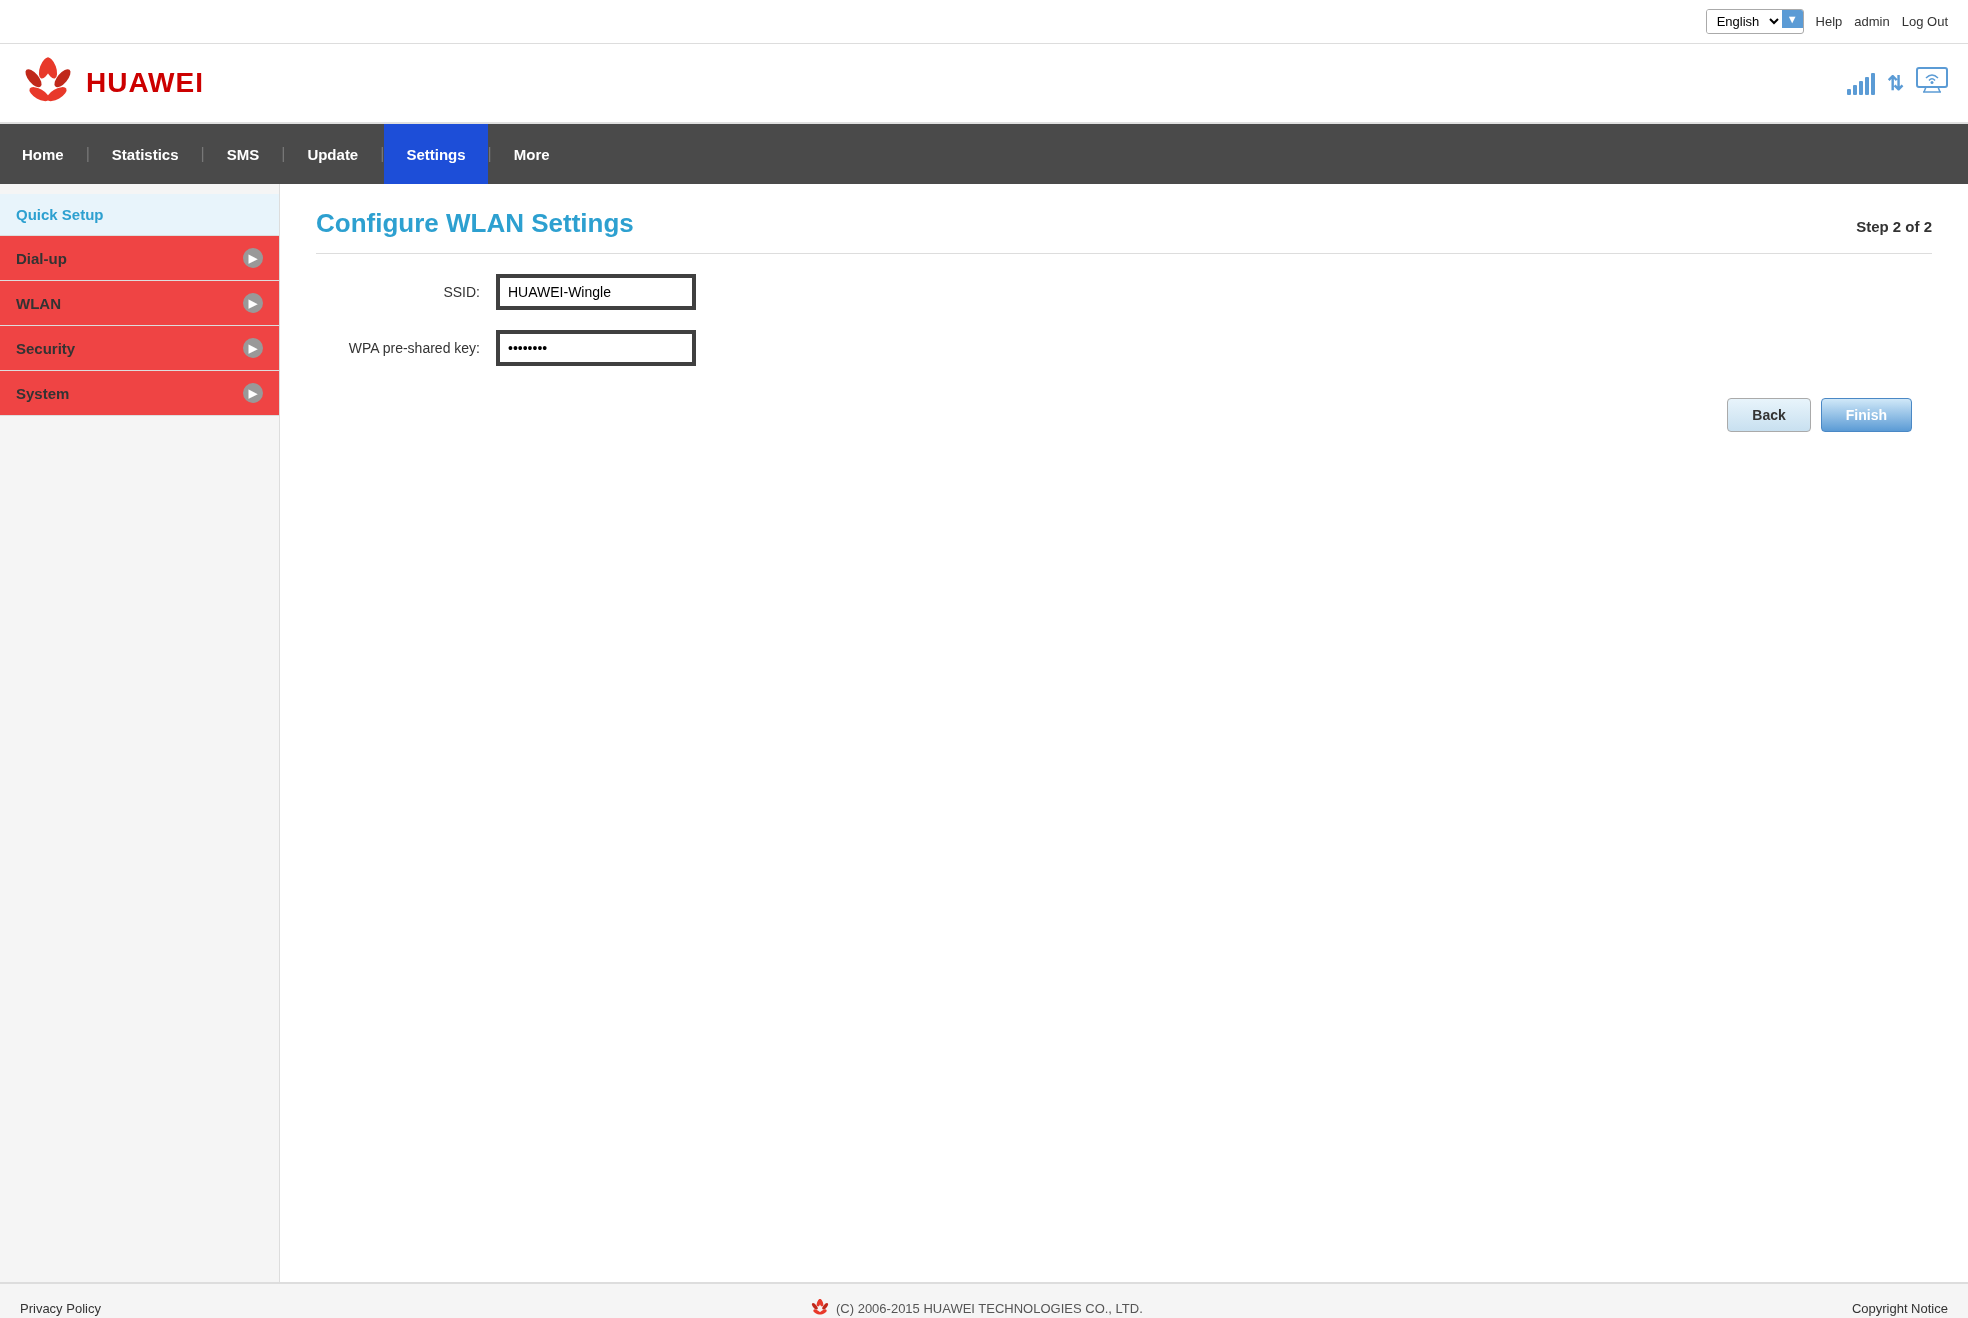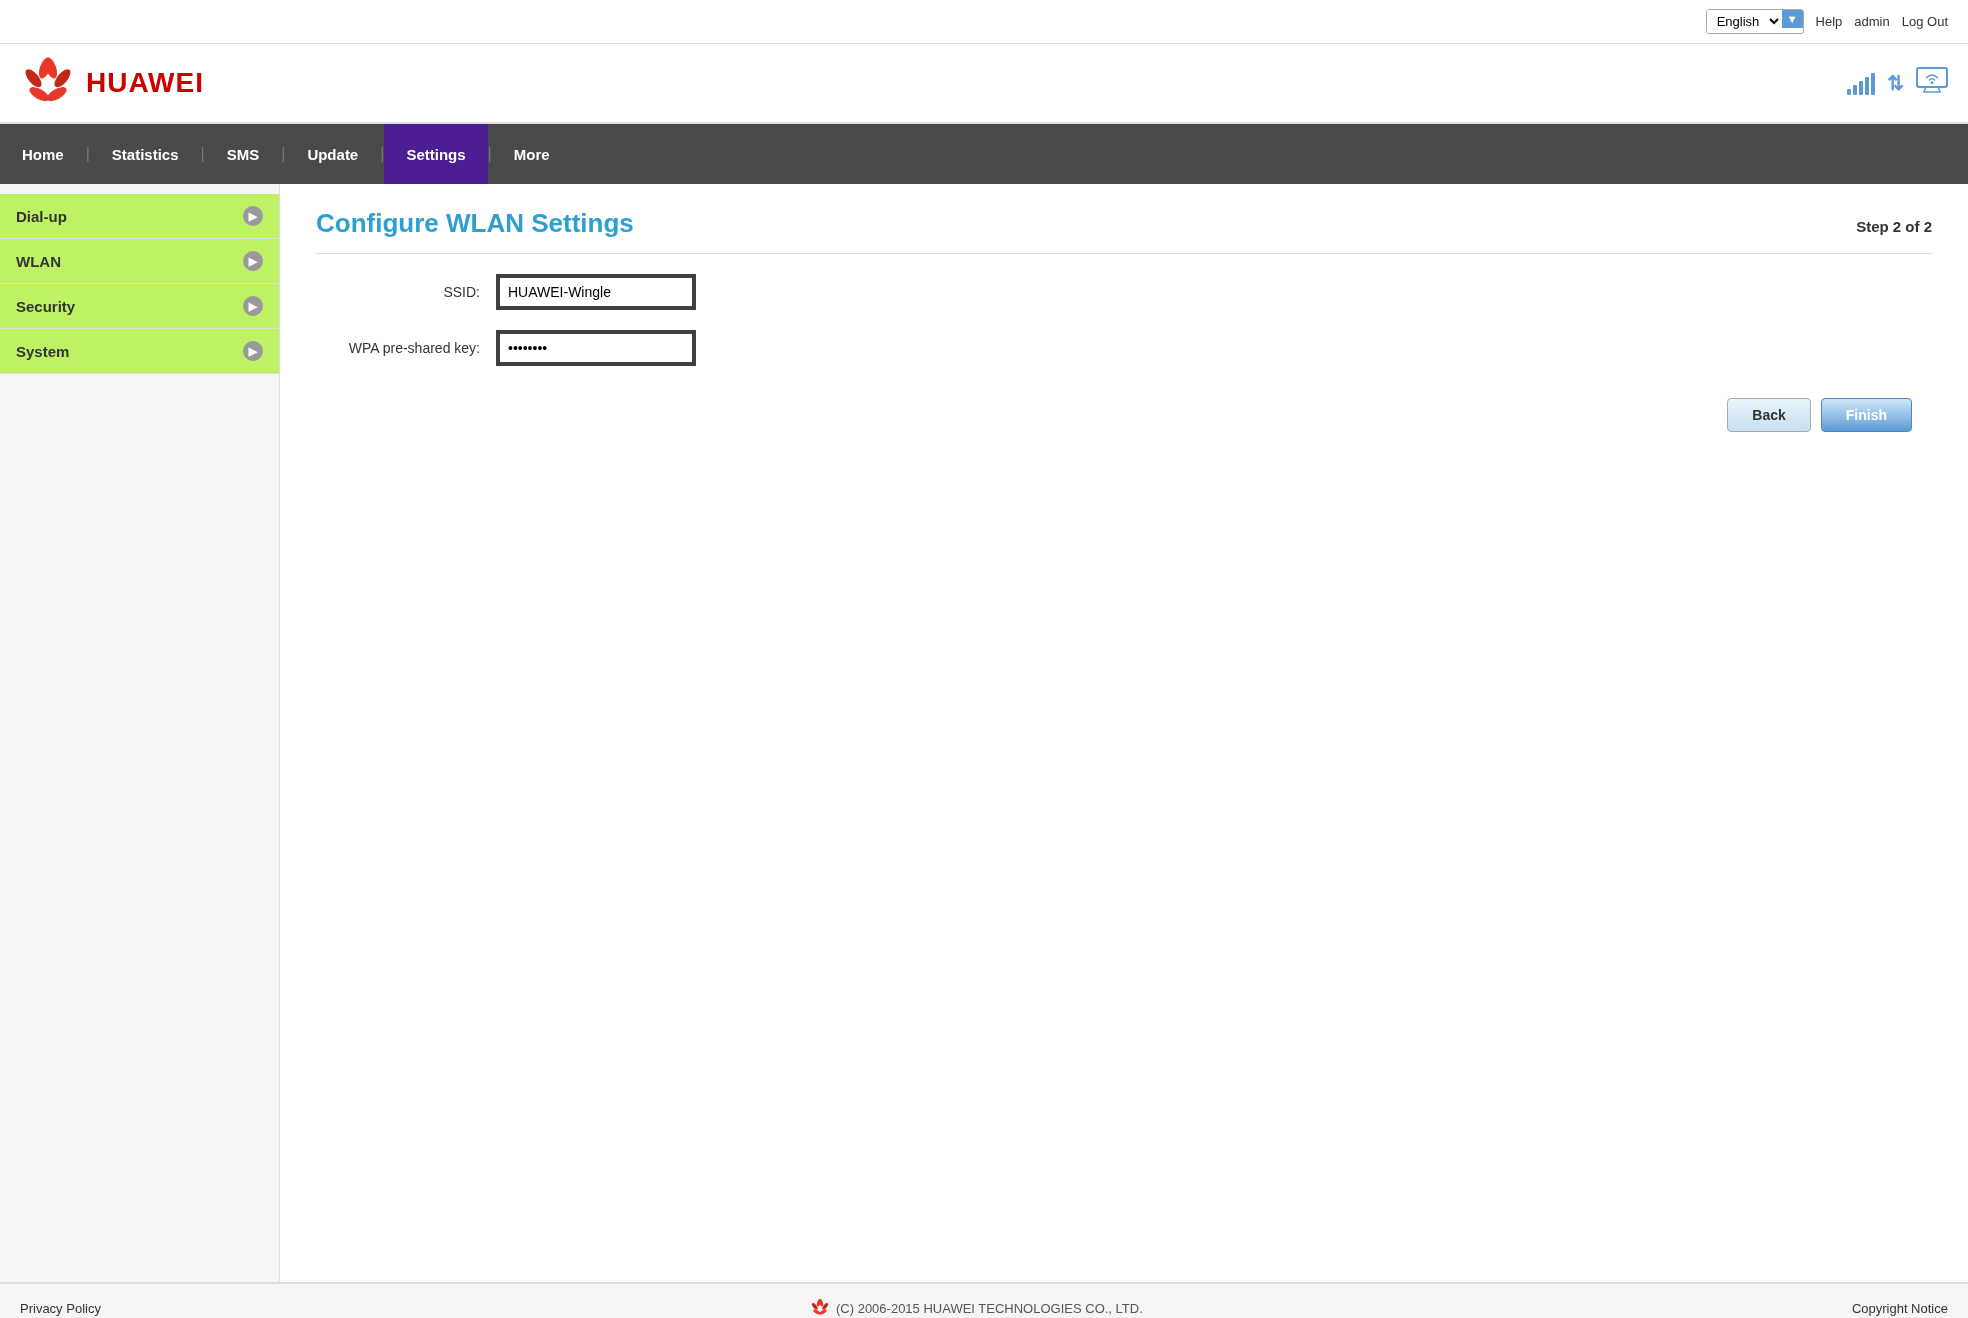--- a/index.html
+++ b/index.html
@@ -115,21 +115,21 @@
       padding: 0 22px;
       color: #fff;
       font-size: 15px;
       font-weight: bold;
       cursor: pointer;
       text-decoration: none;
       position: relative;
       white-space: nowrap;
     }
     .nav-item.active {
-      background: #4c1d95;
+      background: #1d4ed8;
       color: #fff;
     }
     .nav-separator {
       color: #777;
       display: flex;
       align-items: center;
       font-size: 16px;
     }
 
     
@@ -146,21 +146,21 @@
       padding: 10px 0;
       flex-shrink: 0;
     }
     .sidebar-item {
       display: flex;
       align-items: center;
       justify-content: space-between;
       padding: 12px 16px;
       border-bottom: 1px solid #ddd;
       cursor: pointer;
-      background: #bef264;
+      background: #ef4444;
       font-size: 15px;
       font-weight: bold;
       color: #333;
     }
     .sidebar-item.active {
       background: #e8f4fb;
       color: #2da0d0;
     }
     .sidebar-item .arrow {
       width: 20px;
@@ -350,20 +350,23 @@
   <a class="nav-item">Update</a>
   <span class="nav-separator">|</span>
   <a class="nav-item active">Settings</a>
   <span class="nav-separator">|</span>
   <a class="nav-item">More</a>
 </nav>
 
 <div class="main-layout">
 
   <div class="sidebar">
+    <div class="sidebar-item active">
+      <span>Quick Setup</span>
+    </div>
     <div class="sidebar-item">
       <span>Dial-up</span>
       <span class="arrow">▶</span>
     </div>
     <div class="sidebar-item">
       <span>WLAN</span>
       <span class="arrow">▶</span>
     </div>
     <div class="sidebar-item">
       <span>Security</span>

